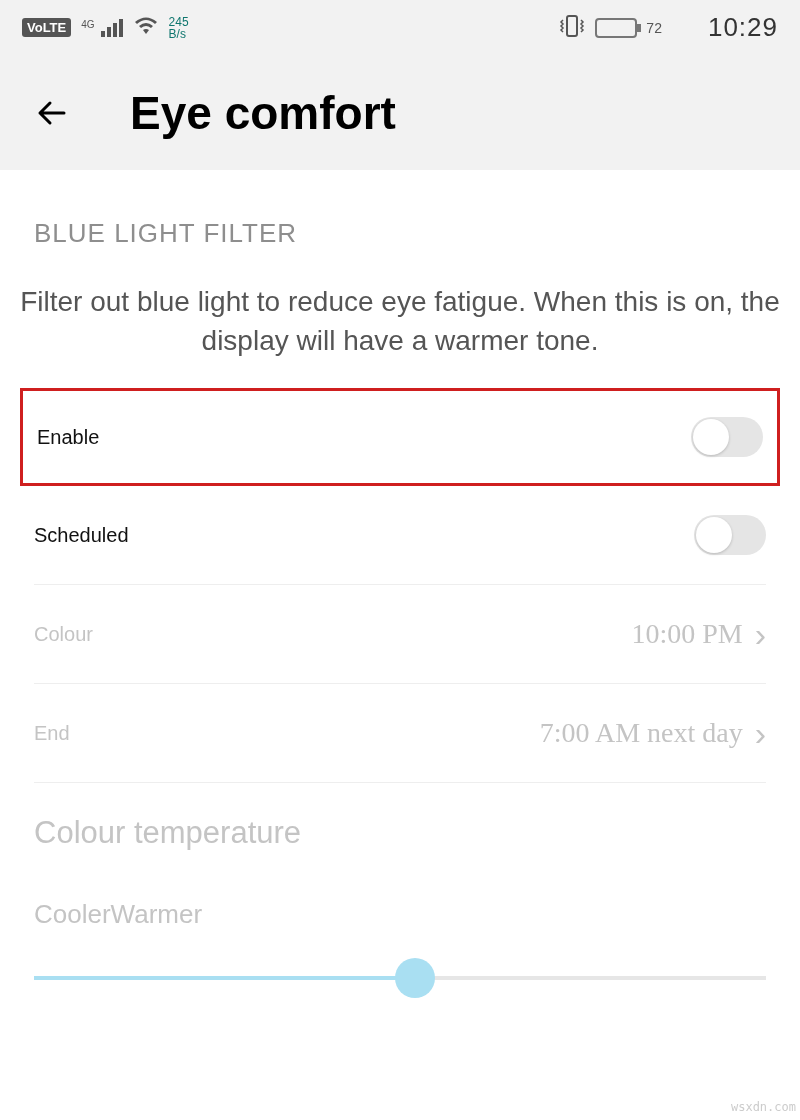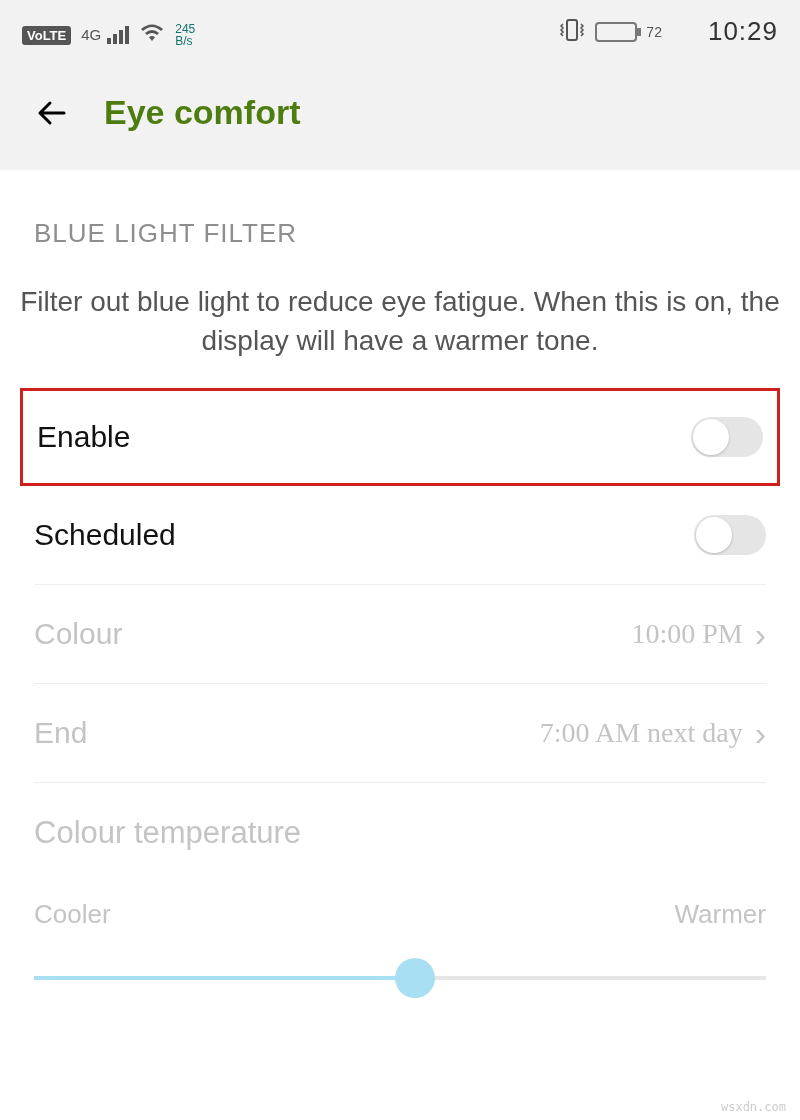--- a/index.html
+++ b/index.html
@@ -1,59 +1,59 @@
 <!DOCTYPE html>
 <html><head>
 <meta charset="utf-8">
 <style>
   * { box-sizing: border-box; margin: 0; padding: 0; }
   html, body { width: 800px; height: 1120px; font-family: -apple-system, Helvetica, Arial, sans-serif; background: #fff; }
   .status-bar {
     height: 55px; background: #f2f2f2; display: flex;
-    justify-content: space-between; align-items: flex-end; padding: 8px 22px;
+    justify-content: space-between; align-items: center; padding: 0 22px;
     color: #333;
   }
   .status-left, .status-right { display: flex; align-items: center; gap: 10px; }
   .volte-badge {
     background: #555; color: #fff; font-size: 13px; font-weight: 700;
     padding: 2px 5px; border-radius: 3px;
   }
   .signal-group { display: flex; align-items: flex-end; gap: 4px; }
-  .signal-label { font-size: 15px; color: #555; align-self: flex-start; margin-right: 2px; }
+  .signal-label { font-size: 10px; color: #555; align-self: flex-start; margin-right: 2px; }
   .signal-bars { display: flex; align-items: flex-end; gap: 2px; }
   .signal-bars span { width: 4px; background: #555; display: inline-block; }
   .signal-bars span:nth-child(1){height:6px;}
   .signal-bars span:nth-child(2){height:10px;}
   .signal-bars span:nth-child(3){height:14px;}
   .signal-bars span:nth-child(4){height:18px;}
   .speed { font-size: 12px; line-height: 1; color: #0f766e; text-align: left; }
   .battery-wrap { display: flex; align-items: center; gap: 39px; }
   .battery-pct { font-size: 14px; color: #555; position: relative; left: -36px; z-index: 2; }
   .clock { font-size: 26px; color: #333; letter-spacing: 1px; }
 
   .app-bar {
     height: 115px; background: #f2f2f2; display: flex; align-items: center;
     padding: 0 30px; gap: 30px;
   }
   .back-btn { width: 44px; height: 44px; display: flex; align-items: center; justify-content: center; }
-  .page-title { font-size: 34px; font-weight: 700; color: #4d7c0f; }
+  .page-title { font-size: 46px; font-weight: 700; color: #000000; margin-left: 26px; }
 
   .content { background: #fff; padding: 0; }
   .section-header {
     padding: 48px 34px 4px; font-size: 26px; color: #8e8e8e; letter-spacing: 1px;
   }
   .section-desc {
     padding: 30px 19px 28px; font-size: 28px; color: #555; line-height: 1.38; text-align: center;
   }
 
   .row {
     display: flex; align-items: center; justify-content: space-between;
     padding: 28px 34px; min-height: 98px;
   }
-  .row-label { font-size: 30px; color: #111; }
+  .row-label { font-size: 20px; color: #111; }
   .row.disabled .row-label, .row.disabled .row-value { color: #c4c4c4; }
   .row-value { font-size: 28px; color: #c4c4c4; margin-right: 12px; font-family: Liberation Serif, serif; }
   .row-tail { display: flex; align-items: center; }
   .highlight { border: 3px solid #cf1f1f; margin: 0 20px 0 20px; padding: 26px 14px 26px 14px; }
   .highlight .row-label { padding-left: 0; }
 
   .divider { height: 1px; background: #eee; margin: 0 34px; }
 
   .toggle {
     width: 72px; height: 40px; border-radius: 20px; background: #e5e5e5;
@@ -62,37 +62,37 @@
   .toggle::after {
     content: ""; position: absolute; top: 2px; left: 2px;
     width: 36px; height: 36px; border-radius: 50%; background: #fff;
     box-shadow: 0 1px 3px rgba(0,0,0,0.2);
   }
 
   .chevron { color: #c4c4c4; font-size: 34px; line-height: 1; font-weight: 300; }
 
   .temp-section { padding: 32px 34px 0; }
   .temp-title { font-size: 31px; color: #c4c4c4; margin-bottom: 48px; }
-  .temp-labels { display: flex; justify-content: space-between; font-size: 26px; color: #c4c4c4; margin-bottom: 28px; }
+  .temp-labels { display: flex; font-size: 26px; color: #c4c4c4; margin-bottom: 28px; }
   .slider { position: relative; height: 40px; }
   .slider-track {
     position: absolute; top: 50%; left: 0; right: 0; height: 4px;
     background: #e6e6e6; transform: translateY(-50%);
   }
   .slider-fill {
     position: absolute; top: 50%; left: 0; height: 4px;
     background: #a9dff2; transform: translateY(-50%); width: 52%;
   }
   .slider-thumb {
     position: absolute; top: 50%; left: 52%; width: 40px; height: 40px;
     border-radius: 50%; background: #a9dff2; transform: translate(-50%, -50%);
   }
 
   .watermark {
-    position: absolute; right: 14px; bottom: 6px; font-size: 12px; color: #ccc;
+    position: absolute; right: 4px; bottom: 6px; font-size: 12px; color: #ccc;
     font-family: monospace;
   }
 </style>
 </head>
 <body>
 
 <div class="status-bar">
   <div class="status-left">
     <span class="volte-badge">VoLTE</span>
     <div class="signal-group">

